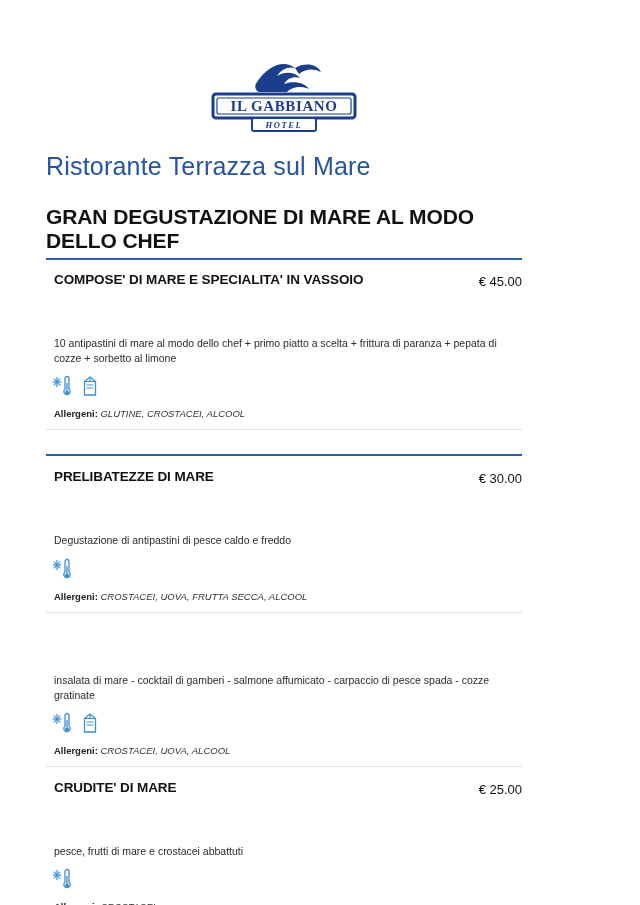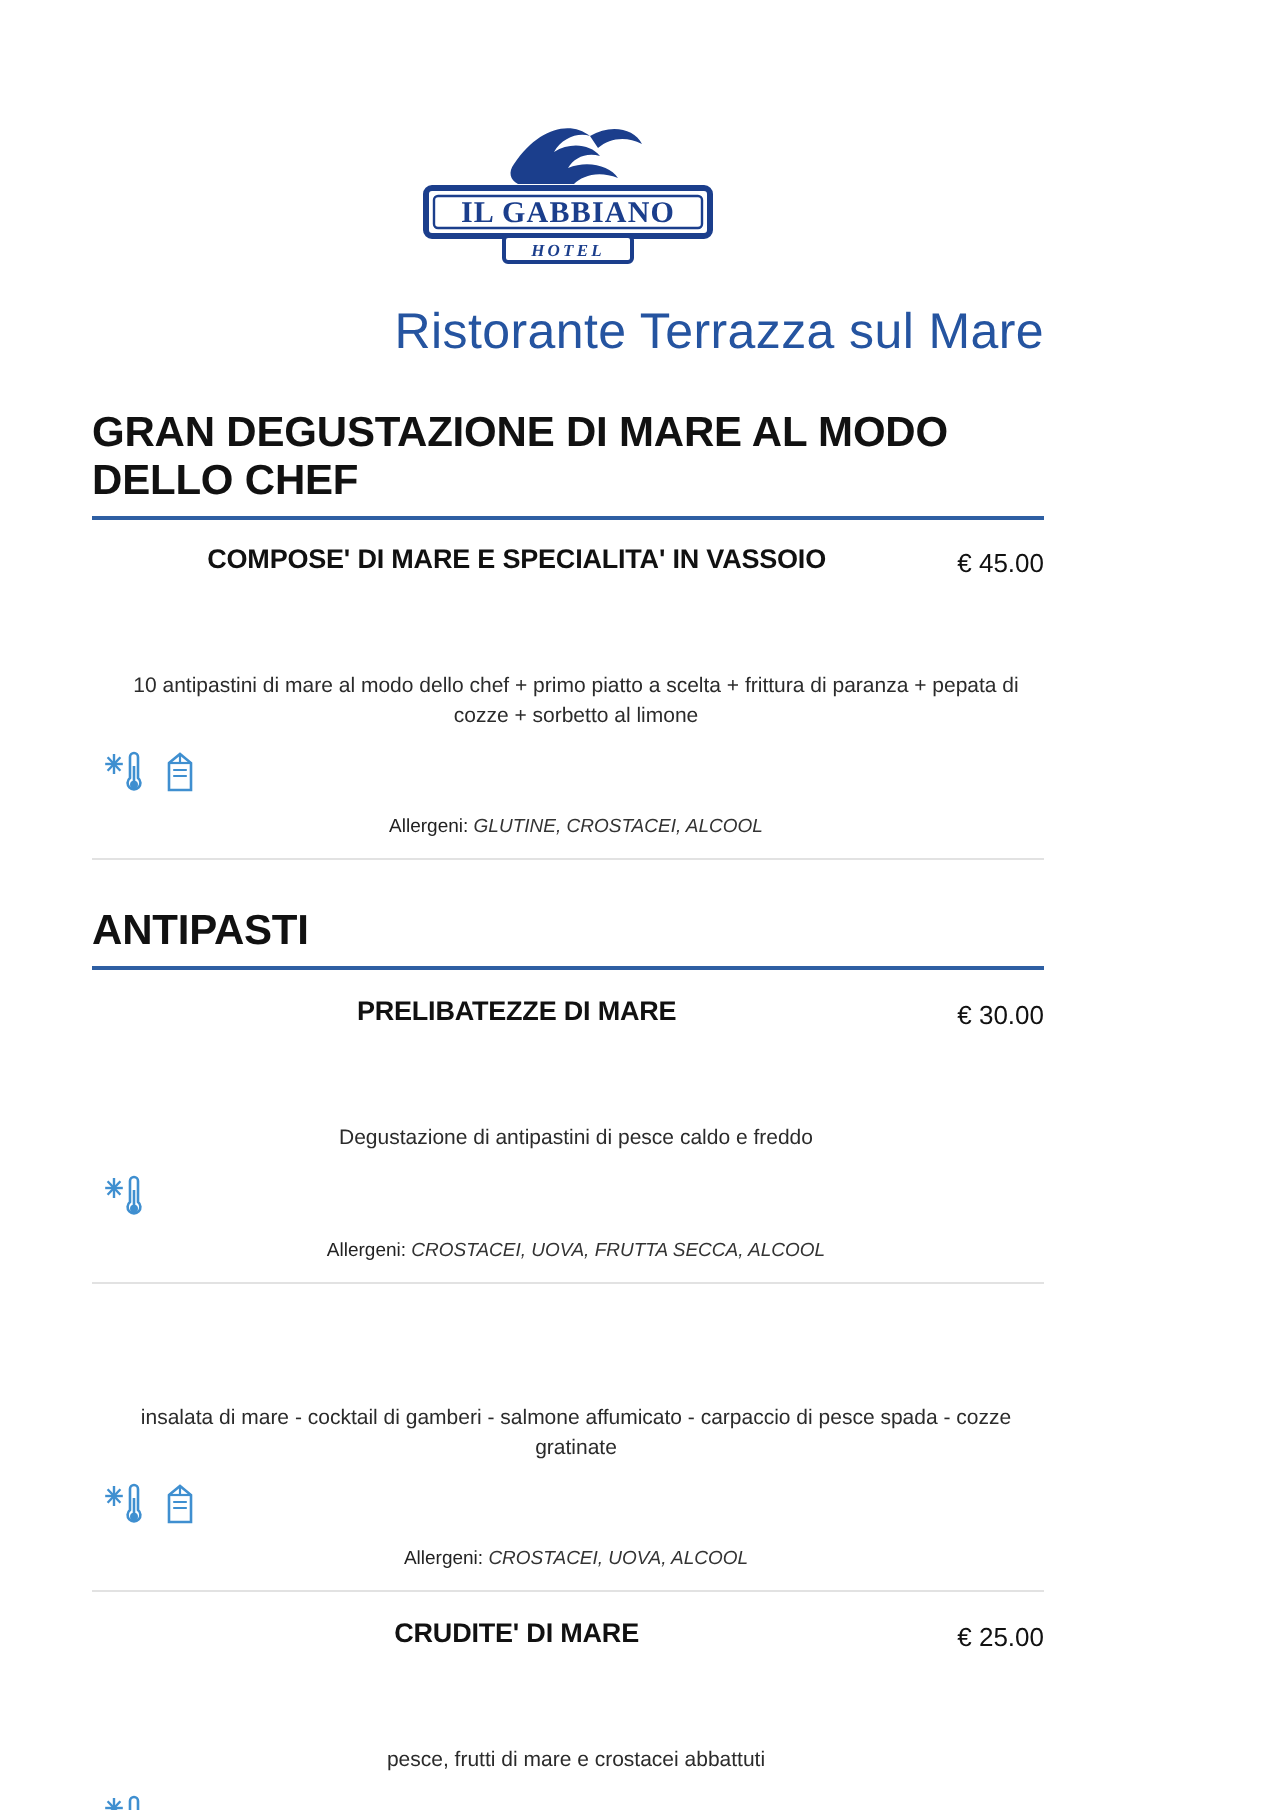--- a/index.html
+++ b/index.html
@@ -34,21 +34,21 @@
   }
   .logo {
     position: relative;
     width: 170px;
     height: 76px;
   }
   .logo svg { display: block; }
 
   
   .resto-title {
-    text-align: right;
+    text-align: left;
     color: #2554a0;
     font-size: 25px;
     font-weight: 400;
     letter-spacing: 0.2px;
     margin-top: 18px;
   }
 
   
   .section {
     margin-top: 24px;
@@ -64,21 +64,20 @@
     height: 2px;
     background: #2e5fa3;
     width: 100%;
   }
 
   
   .dish {
     padding: 13px 0 10px 0;
     border-bottom: 1px solid #e2e2e2;
     position: relative;
-    text-align: center;
   }
   .dish:last-child { border-bottom: 1px solid #e2e2e2; }
   .dish-head {
     display: flex;
     align-items: flex-start;
     justify-content: space-between;
   }
   .dish-name {
     font-size: 13.5px;
     font-weight: 700;
@@ -112,21 +111,21 @@
     align-items: center;
     height: 26px;
   }
   .allerg {
     padding-left: 8px;
     padding-top: 9px;
     font-size: 9.5px;
     color: #222;
   }
   .allerg b {
-    font-weight: 400;
+    font-weight: 700;
   }
   .allerg i {
     font-style: italic;
     color: #333;
   }
 
   
   .dish.first { padding-top: 12px; }
 
   
@@ -200,21 +199,20 @@
         </svg>
       </div>
       <div class="allerg">
         <b>Allergeni:</b>
         <i>GLUTINE, CROSTACEI, ALCOOL</i>
       </div>
     </div>
   </div>
 
   <div class="section">
-    <div class="section-title">ANTIPASTI</div>
     <div class="section-rule"></div>
 
     <div class="dish">
       <div class="dish-head">
         <div class="dish-name">PRELIBATEZZE DI MARE</div>
         <div class="dish-price">€ 30.00</div>
       </div>
       <div class="dish-desc">Degustazione di antipastini di pesce caldo e freddo</div>
       <div class="icons">
         <svg width="20" height="24" viewBox="0 0 20 24">

